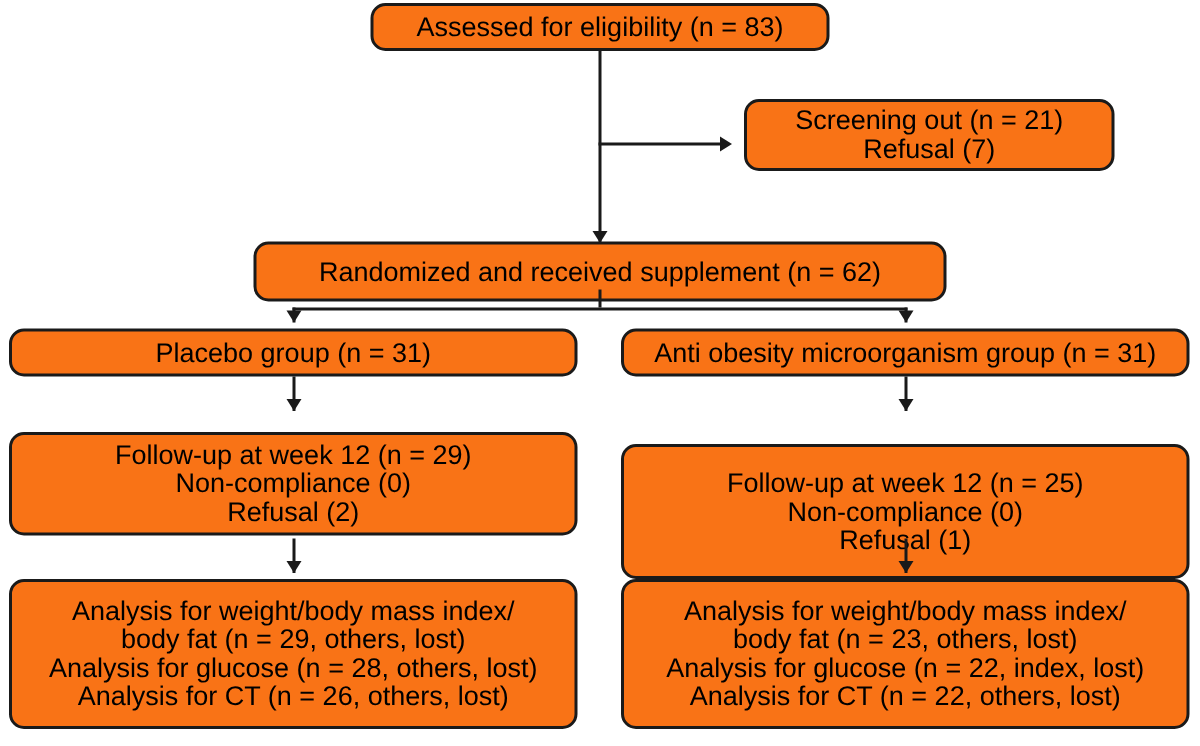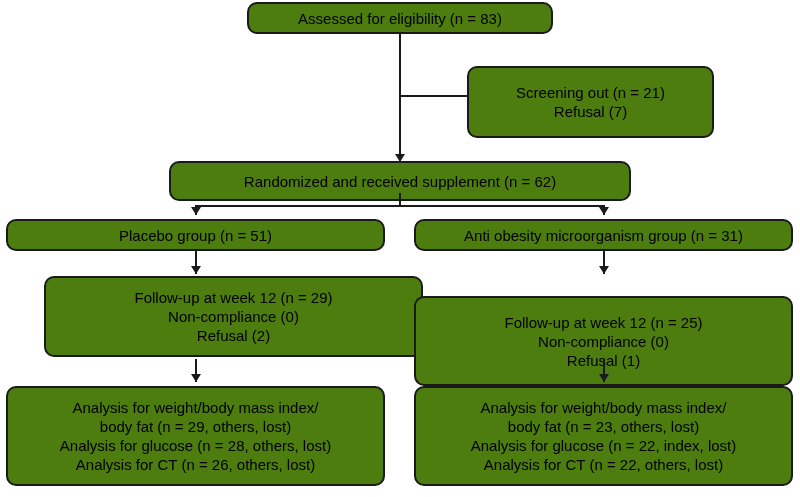--- a/index.html
+++ b/index.html
@@ -15,27 +15,27 @@
     width: 800px;
     height: 497px;
     background: #ffffff;
     overflow: hidden;
   }
   .node {
     position: absolute;
     box-sizing: border-box;
     border: 2px solid #1a1a1a;
     border-radius: 10px;
-    background: #4d7c0f;
+    background: #f97316;
     display: flex;
     flex-direction: column;
     align-items: center;
     justify-content: center;
     color: #000000;
-    font-size: 15px;
+    font-size: 18px;
     line-height: 19px;
     text-align: center;
     padding: 3px 6px;
   }
   .node .line {
     white-space: nowrap;
   }
   .conn {
     position: absolute;
     background: #1a1a1a;
@@ -71,50 +71,50 @@
   <div class="node" style="left:247px; top:2px; width:306px; height:32px;">
     <span class="line">Assessed for eligibility (n = 83)</span>
   </div>
 
   <div class="conn v" style="left:399px; top:34px; height:128px;"></div>
   <div class="arrow-down" style="left:395px; top:154px;"></div>
 
   <div class="conn h" style="left:399px; top:95px; width:86px;"></div>
   <div class="arrow-right" style="left:480px; top:91px;"></div>
 
-  <div class="node" style="left:467px; top:66px; width:247px; height:72px;">
+  <div class="node" style="left:496px; top:66px; width:247px; height:48px;">
     <span class="line">Screening out (n = 21)</span>
     <span class="line">Refusal (7)</span>
   </div>
 
   <div class="node" style="left:169px; top:161px; width:462px; height:40px;">
     <span class="line">Randomized and received supplement (n = 62)</span>
   </div>
 
   <div class="conn v" style="left:399px; top:193px; height:12px;"></div>
   <div class="conn h" style="left:195px; top:205px; width:410px;"></div>
   <div class="conn v" style="left:195px; top:205px; height:10px;"></div>
   <div class="arrow-down" style="left:191px; top:207px;"></div>
   <div class="conn v" style="left:603px; top:205px; height:10px;"></div>
   <div class="arrow-down" style="left:599px; top:207px;"></div>
 
   <div class="node" style="left:6px; top:219px; width:379px; height:32px;">
-    <span class="line">Placebo group (n = 51)</span>
+    <span class="line">Placebo group (n = 31)</span>
   </div>
 
   <div class="node" style="left:414px; top:219px; width:379px; height:32px;">
     <span class="line">Anti obesity microorganism group (n = 31)</span>
   </div>
 
   <div class="conn v" style="left:195px; top:251px; height:23px;"></div>
   <div class="arrow-down" style="left:191px; top:266px;"></div>
   <div class="conn v" style="left:603px; top:251px; height:23px;"></div>
   <div class="arrow-down" style="left:599px; top:266px;"></div>
 
-  <div class="node" style="left:6px; top:276px; width:379px; height:81px;margin-left:38px;">
+  <div class="node" style="left:6px; top:288px; width:379px; height:69px;">
     <span class="line">Follow-up at week 12 (n = 29)</span>
     <span class="line">Non-compliance (0)</span>
     <span class="line">Refusal (2)</span>
   </div>
 
   <div class="node" style="left:414px; top:296px; width:379px; height:90px;">
     <span class="line">Follow-up at week 12 (n = 25)</span>
     <span class="line">Non-compliance (0)</span>
     <span class="line">Refusal (1)</span>
   </div>

